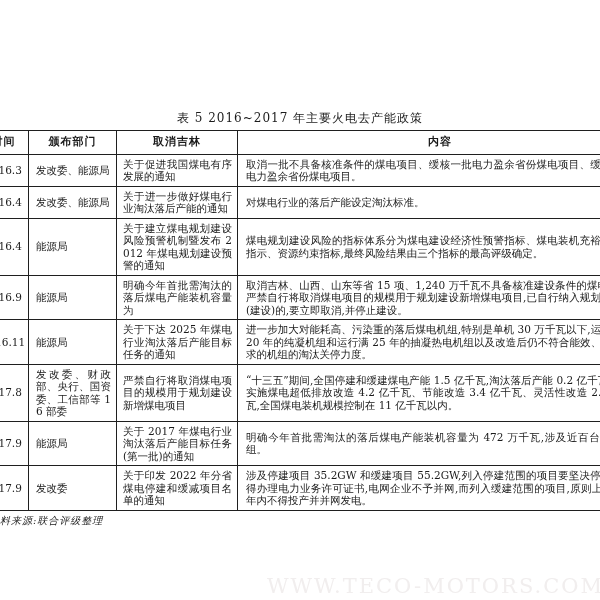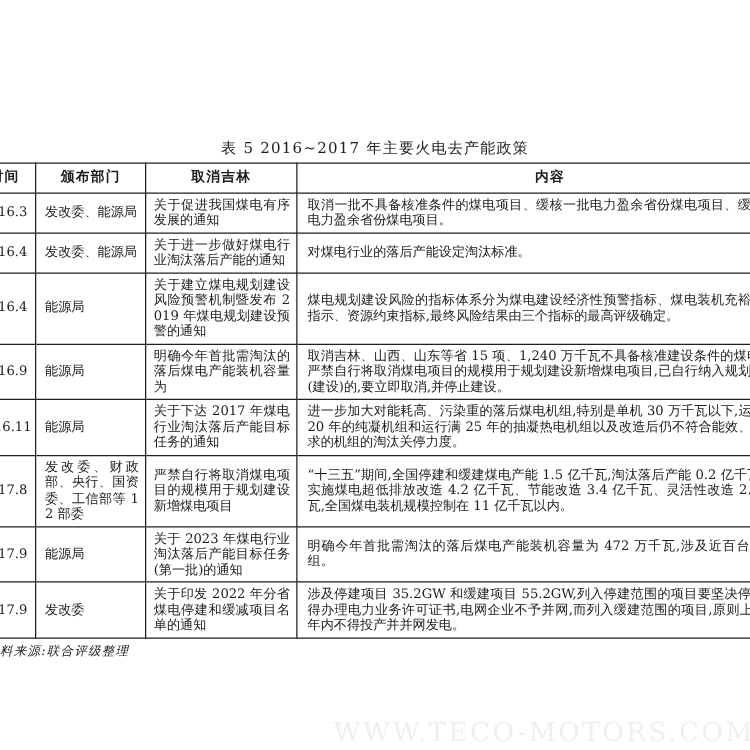--- a/index.html
+++ b/index.html
@@ -74,45 +74,45 @@
         </tr>
         <tr>
           <td class="col-time">2016.4</td>
           <td class="col-dept">发改委、能源局</td>
           <td class="col-name">关于进一步做好煤电行业淘汰落后产能的通知</td>
           <td class="col-content">对煤电行业的落后产能设定淘汰标准。</td>
         </tr>
         <tr>
           <td class="col-time">2016.4</td>
           <td class="col-dept">能源局</td>
-          <td class="col-name">关于建立煤电规划建设风险预警机制暨发布 2019 年煤电规划建设预警的通知</td>
+          <td class="col-name">关于建立煤电规划建设风险预警机制暨发布 2012 年煤电规划建设预警的通知</td>
           <td class="col-content">煤电规划建设风险的指标体系分为煤电建设经济性预警指标、煤电装机充裕度预警指示、资源约束指标,最终风险结果由三个指标的最高评级确定。</td>
         </tr>
         <tr>
           <td class="col-time">2016.9</td>
           <td class="col-dept">能源局</td>
           <td class="col-name">明确今年首批需淘汰的落后煤电产能装机容量为</td>
           <td class="col-content">取消吉林、山西、山东等省 15 项、1,240 万千瓦不具备核准建设条件的煤电项目;严禁自行将取消煤电项目的规模用于规划建设新增煤电项目,已自行纳入规划、核准(建设)的,要立即取消,并停止建设。</td>
         </tr>
         <tr>
           <td class="col-time">2016.11</td>
           <td class="col-dept">能源局</td>
-          <td class="col-name">关于下达 2017 年煤电行业淘汰落后产能目标任务的通知</td>
+          <td class="col-name">关于下达 2025 年煤电行业淘汰落后产能目标任务的通知</td>
           <td class="col-content">进一步加大对能耗高、污染重的落后煤电机组,特别是单机 30 万千瓦以下,运行超过 20 年的纯凝机组和运行满 25 年的抽凝热电机组以及改造后仍不符合能效、环保要求的机组的淘汰关停力度。</td>
         </tr>
         <tr>
           <td class="col-time">2017.8</td>
-          <td class="col-dept">发改委、财政部、央行、国资委、工信部等 12 部委</td>
+          <td class="col-dept">发改委、财政部、央行、国资委、工信部等 16 部委</td>
           <td class="col-name">严禁自行将取消煤电项目的规模用于规划建设新增煤电项目</td>
           <td class="col-content">“十三五”期间,全国停建和缓建煤电产能 1.5 亿千瓦,淘汰落后产能 0.2 亿千瓦以上,实施煤电超低排放改造 4.2 亿千瓦、节能改造 3.4 亿千瓦、灵活性改造 2.2 亿千瓦,全国煤电装机规模控制在 11 亿千瓦以内。</td>
         </tr>
         <tr>
           <td class="col-time">2017.9</td>
           <td class="col-dept">能源局</td>
-          <td class="col-name">关于 2023 年煤电行业淘汰落后产能目标任务(第一批)的通知</td>
+          <td class="col-name">关于 2017 年煤电行业淘汰落后产能目标任务(第一批)的通知</td>
           <td class="col-content">明确今年首批需淘汰的落后煤电产能装机容量为 472 万千瓦,涉及近百台煤电机组。</td>
         </tr>
         <tr>
           <td class="col-time">2017.9</td>
           <td class="col-dept">发改委</td>
           <td class="col-name">关于印发 2022 年分省煤电停建和缓减项目名单的通知</td>
           <td class="col-content">涉及停建项目 35.2GW 和缓建项目 55.2GW,列入停建范围的项目要坚决停工、不得办理电力业务许可证书,电网企业不予并网,而列入缓建范围的项目,原则上 2017 年内不得投产并并网发电。</td>
         </tr>
       </tbody>
   </table>

